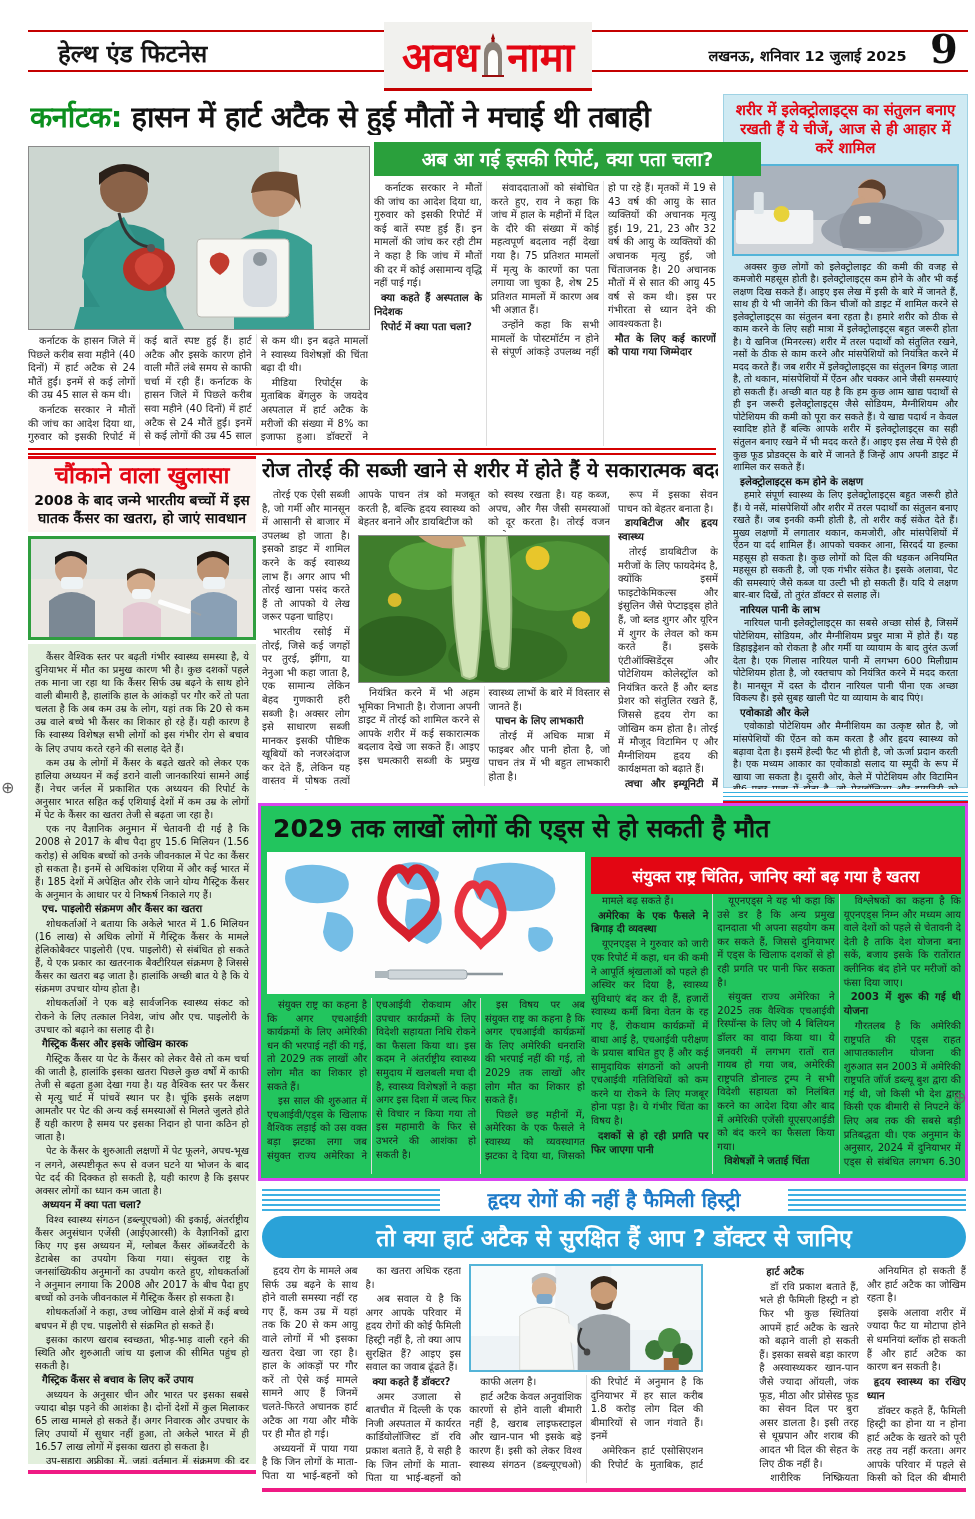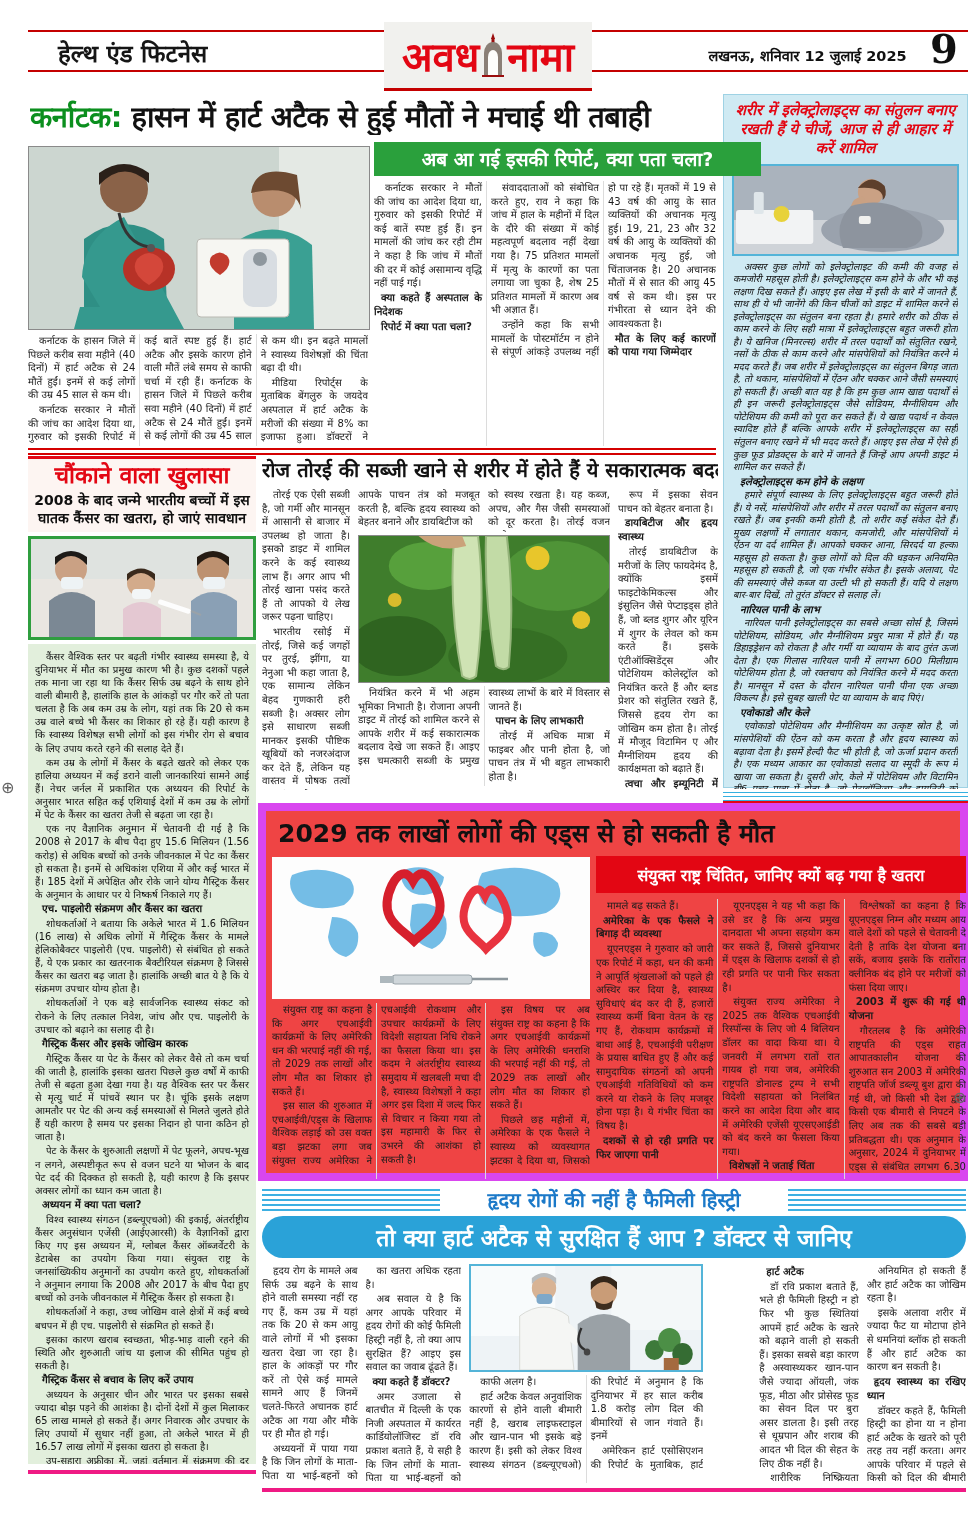--- a/index.html
+++ b/index.html
@@ -17,39 +17,39 @@
   .green-banner{background:#2aa03c;color:#fff;font-weight:800;font-size:19px;display:flex;
                 align-items:center;justify-content:center;white-space:nowrap;overflow:hidden;}
   .photo-frame{border:1px solid #8a8a8a;overflow:hidden;background:#ddd;}
   .body-text{font-size:10px;line-height:1.36;text-align:justify;color:#1c1c1c;overflow:hidden;}
   .cols3{column-count:3;column-gap:9px;column-rule:1px solid #dcdcdc;}
   .cols2{column-count:2;column-gap:9px;column-rule:1px solid #dcdcdc;}
   .bp{margin:0 0 1px;text-indent:11px;}
   .bh{font-weight:800;font-size:10.2px;margin:1px 0;text-indent:7px;}
   .dbl-rule{border-top:2px solid #d40000;border-bottom:2px solid #d40000;height:3px;}
   
-  .electro{background:#cfeaf3;border:1px solid #9ed2e4;box-sizing:border-box;font-style:italic;}
+  .electro{background:#cfeaf3;border:1px solid #9ed2e4;box-sizing:border-box;}
   .electro-title{color:#e30613;font-weight:800;font-size:15px;line-height:1.28;text-align:center;
                  padding:6px 8px 3px;}
   .electro-photo{margin:2px 8px;border:2px solid #54b4d8;height:88px;overflow:hidden;background:#aab3bd;}
   .electro-text{margin:5px 9px;font-size:9.5px;line-height:1.32;text-align:justify;height:528px;overflow:hidden;}
   .stripes{background:repeating-linear-gradient(to bottom,#35b0e0 0 1.5px,#ffffff 1.5px 4px);
            border-bottom:2px solid #e30613;}
   
   .cancer-headblock{border-top:3px solid #e30613;background:#fdf5f2;padding:4px 2px 4px;text-align:center;}
   .cancer-h1{color:#e30613;font-weight:800;font-size:23px;line-height:1.1;}
   .cancer-h2{color:#101010;font-weight:800;font-size:14px;line-height:1.3;margin-top:3px;}
   .cancer-photo{border:3px solid #2f9e3f;height:98px;margin-top:4px;overflow:hidden;background:#e9e6e1;}
   .cancer-text{background:#e2efdc;padding:6px 7px;margin-top:4px;height:808px;overflow:hidden;
                font-size:9.8px;line-height:1.34;text-align:justify;}
   .magenta{background:#ef1a84;height:4px;}
   
   .gourd-head{font-size:20px;font-weight:800;text-align:center;white-space:nowrap;overflow:hidden;}
   
-  .aids-box{border:8px solid #d946ef;box-sizing:border-box;background:#ef4444;}
+  .aids-box{border:3px solid #d946ef;box-sizing:border-box;background:#22c55e;}
   .aids-head{font-size:25px;font-weight:800;white-space:nowrap;overflow:hidden;}
   .aids-banner{background:#e30613;color:#fff;font-weight:800;font-size:16px;display:flex;
                align-items:center;justify-content:center;white-space:nowrap;overflow:hidden;}
   
   .fh-kicker{color:#1b79c8;font-size:20px;font-weight:800;text-align:center;white-space:nowrap;overflow:hidden;}
   .stripebar{background:repeating-linear-gradient(to bottom,#3db0e2 0 2px,#ffffff 2px 5px);}
   .blue-banner{background:#2aa2d8;border-radius:21px;color:#fff;font-weight:800;font-size:23px;
                display:flex;align-items:center;justify-content:center;white-space:nowrap;overflow:hidden;}
   .flexcols{display:flex;gap:8px;}
   .fcol{overflow:hidden;}
@@ -252,21 +252,21 @@
         <path d="M140 48 q24 -6 34 14 q4 22 -14 30 q-20 -6 -22 -24z" fill="#74bde6"></path>
         <path d="M210 16 q48 -14 76 10 q8 20 -12 30 q-40 10 -64 -10 q-8 -16 0 -30z" fill="#74bde6"></path>
         <path d="M262 76 q18 -4 24 10 q0 12 -14 14 q-14 -6 -10 -24z" fill="#74bde6"></path>
         <path d="M120 28 c-16 34 10 44 22 56 c12 -12 38 -22 20 -56 c-6 -12 -14 -16 -21 -4 c-7 -12 -15 -8 -21 4z" fill="none" stroke="#d61f2c" stroke-width="9"></path>
         <path d="M196 42 c-14 30 8 38 18 50 c10 -10 32 -20 16 -50 c-5 -10 -12 -14 -17 -3 c-6 -11 -12 -7 -17 3z" fill="none" stroke="#e8333f" stroke-width="8"></path>
         <rect x="120" y="118" width="80" height="9" rx="3" fill="#cfd6da" stroke="#9aa4aa"></rect>
           <line x1="200" y1="122" x2="236" y2="122" stroke="#8d979d" stroke-width="2.5"></line>
           <rect x="108" y="119" width="14" height="7" fill="#aeb8bd"></rect>
       </svg>
     </div>
-    <div class="abs aids-banner" style="left:330px;top:45px;width:370px;height:37px;">संयुक्त राष्ट्र चिंतित, जानिए क्यों बढ़ गया है खतरा</div>
+    <div class="abs aids-banner" style="left:330px;top:51px;width:370px;height:37px;">संयुक्त राष्ट्र चिंतित, जानिए क्यों बढ़ गया है खतरा</div>
     <div class="abs body-text cols3" style="left:330px;top:88px;width:370px;height:280px;">
         <p class="bp">मामले बढ़ सकते हैं।</p>
         <div class="bh">अमेरिका के एक फैसले ने बिगाड़ दी व्यवस्था</div>
         <p class="bp">यूएनएड्स ने गुरुवार को जारी एक रिपोर्ट में कहा, धन की कमी ने आपूर्ति श्रृंखलाओं को पहले ही अस्थिर कर दिया है, स्वास्थ्य सुविधाएं बंद कर दी हैं, हजारों स्वास्थ्य कर्मी बिना वेतन के रह गए हैं, रोकथाम कार्यक्रमों में बाधा आई है, एचआईवी परीक्षण के प्रयास बाधित हुए हैं और कई सामुदायिक संगठनों को अपनी एचआईवी गतिविधियों को कम करने या रोकने के लिए मजबूर होना पड़ा है। ये गंभीर चिंता का विषय है।</p>
         <div class="bh">दशकों से हो रही प्रगति पर फिर जाएगा पानी</div>
         <p class="bp">यूएनएड्स ने यह भी कहा कि उसे डर है कि अन्य प्रमुख दानदाता भी अपना सहयोग कम कर सकते हैं, जिससे दुनियाभर में एड्स के खिलाफ दशकों से हो रही प्रगति पर पानी फिर सकता है।</p>
         <p class="bp">संयुक्त राज्य अमेरिका ने 2025 तक वैश्विक एचआईवी रिस्पॉन्स के लिए जो 4 बिलियन डॉलर का वादा किया था। ये जनवरी में लगभग रातों रात गायब हो गया जब, अमेरिकी राष्ट्रपति डोनाल्ड ट्रम्प ने सभी विदेशी सहायता को निलंबित करने का आदेश दिया और बाद में अमेरिकी एजेंसी यूएसएआईडी को बंद करने का फैसला किया गया।</p>
         <div class="bh">विशेषज्ञों ने जताई चिंता</div>
         <p class="bp">विश्लेषकों का कहना है कि यूएनएड्स निम्न और मध्यम आय वाले देशों को पहले से चेतावनी दे देती है ताकि देश योजना बना सकें, बजाय इसके कि रातोंरात क्लीनिक बंद होने पर मरीजों को फंसा दिया जाए।</p>
         <div class="bh">2003 में शुरू की गई थी योजना</div>

